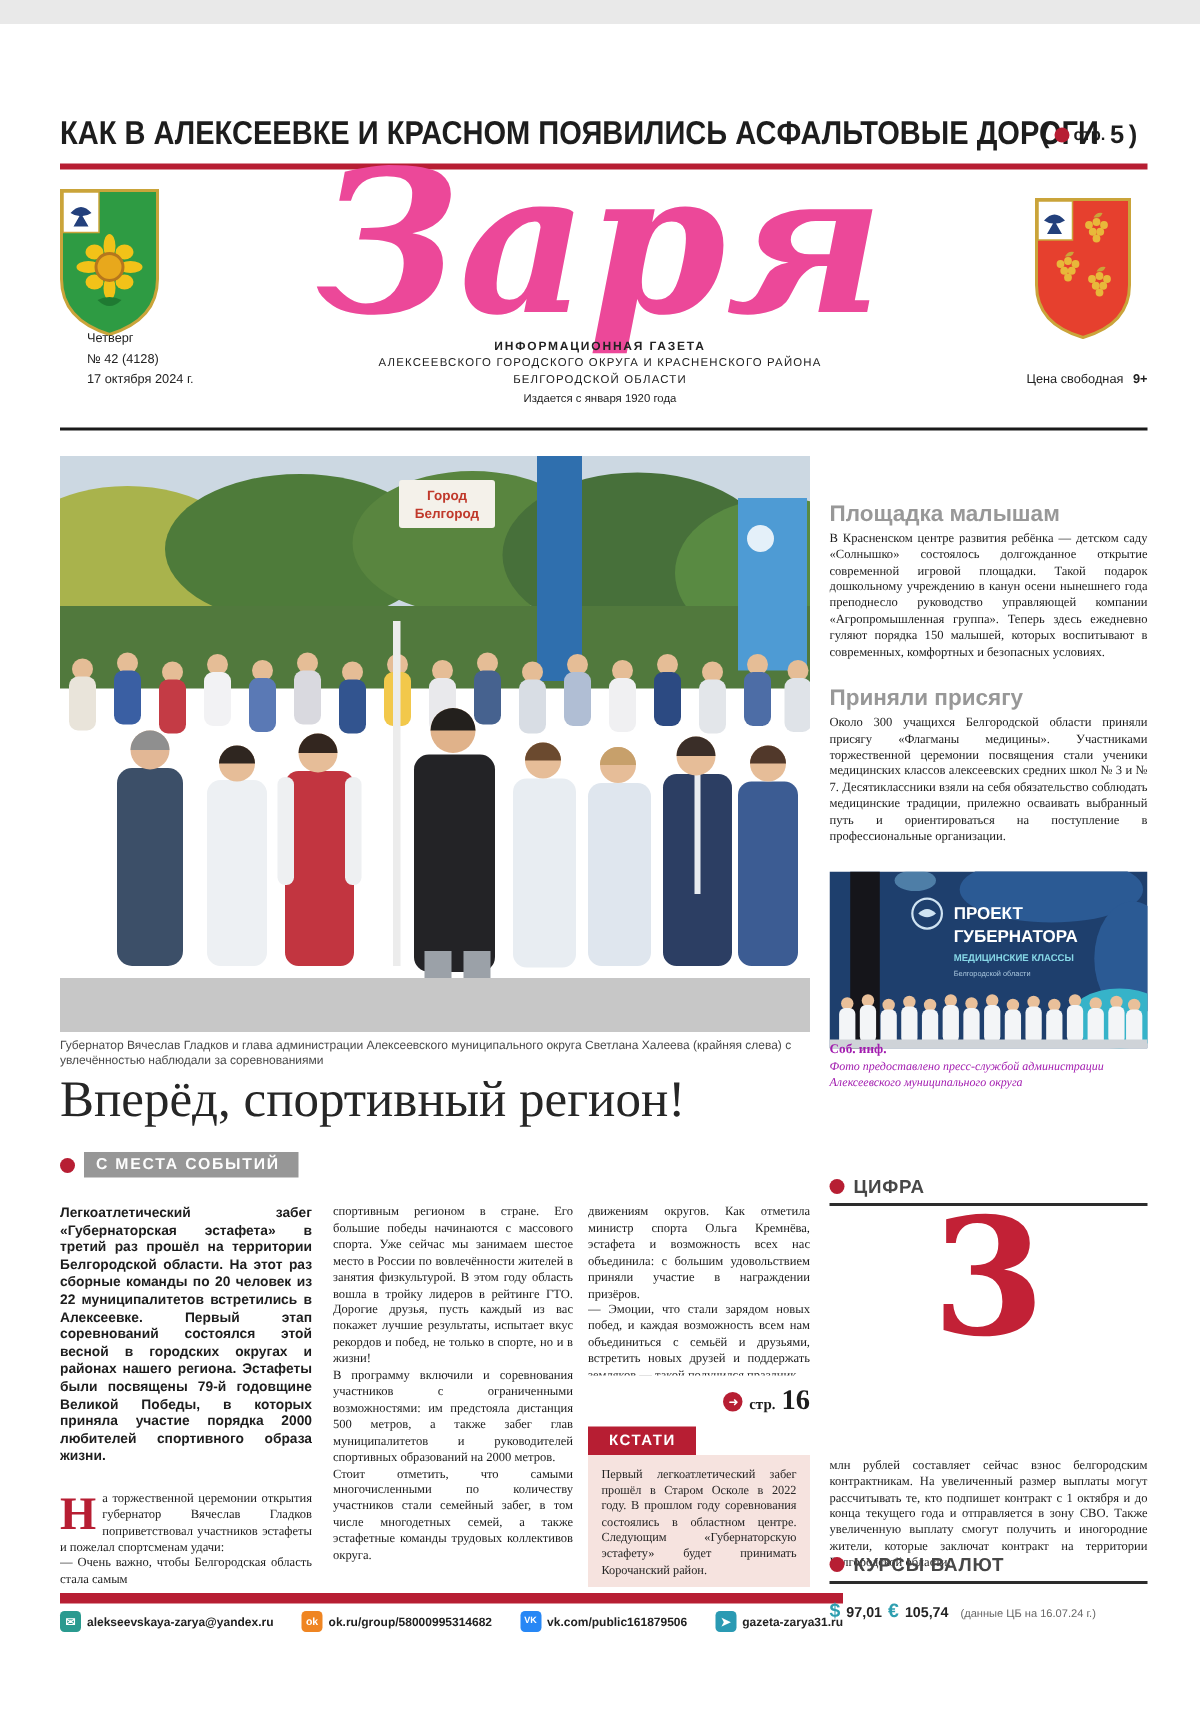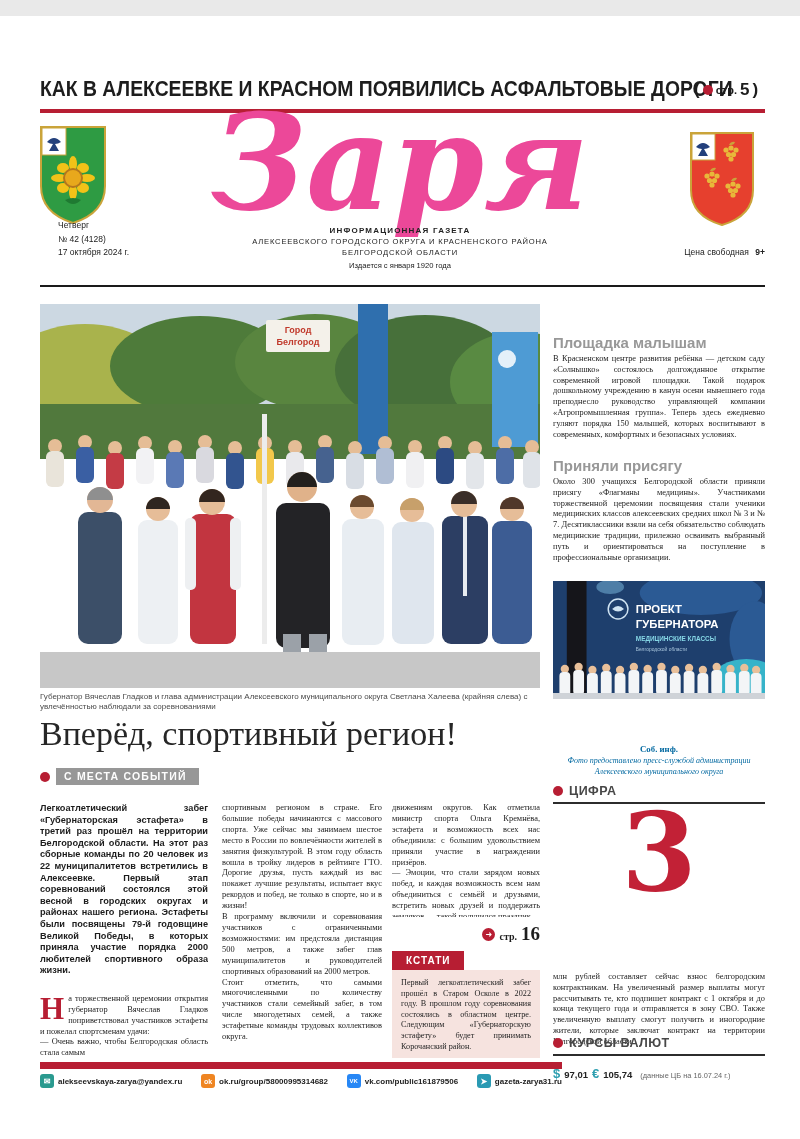--- a/index.html
+++ b/index.html
@@ -74,21 +74,21 @@
   .fitem .ftext{font-size:8px;font-weight:700;color:#222;}
 
   
   .sec-header{position:absolute;left:553px;width:212px;display:flex;align-items:center;gap:6px;
       border-bottom:2px solid #2c2c2c;padding-bottom:4px;font-size:12.5px;font-weight:700;
       letter-spacing:.5px;color:#474747;}
   .news-title{position:absolute;left:553px;width:212px;font-size:15px;font-weight:700;color:#989898;}
   .news-text{position:absolute;left:553px;width:212px;text-align:justify;
       font-family:"Liberation Serif",serif;font-size:8.4px;line-height:10.8px;color:#1c1c1c;overflow:hidden;}
   .photo2{left:553px;top:565px;width:212px;height:118px;}
-  .credit{left:553px;top:728px;width:212px;text-align:center;color:#0369a1;}
+  .credit{left:553px;top:678px;width:212px;text-align:left;color:#a21caf;}
   .credit .cb{font-weight:700;font-size:8.8px;font-family:"Liberation Serif",serif;}
   .credit .cd{font-style:italic;font-size:8px;line-height:1.35;font-family:"Liberation Serif",serif;margin-top:2px;}
   .big-number{left:553px;top:782px;width:212px;text-align:center;color:#c22136;
       font-family:"DejaVu Serif",serif;font-weight:700;font-size:108px;line-height:1;}
   .cifra-text{top:956px;height:96px;}
   .currency-line{left:553px;top:1050px;width:212px;display:flex;align-items:baseline;gap:4px;}
   .cur-sym{color:#2e9fb0;font-size:13px;font-weight:700;}
   .cur-val{font-size:9.5px;font-weight:700;color:#222;}
   .cur-note{font-size:7.4px;color:#666;margin-left:4px;}
 </style>

